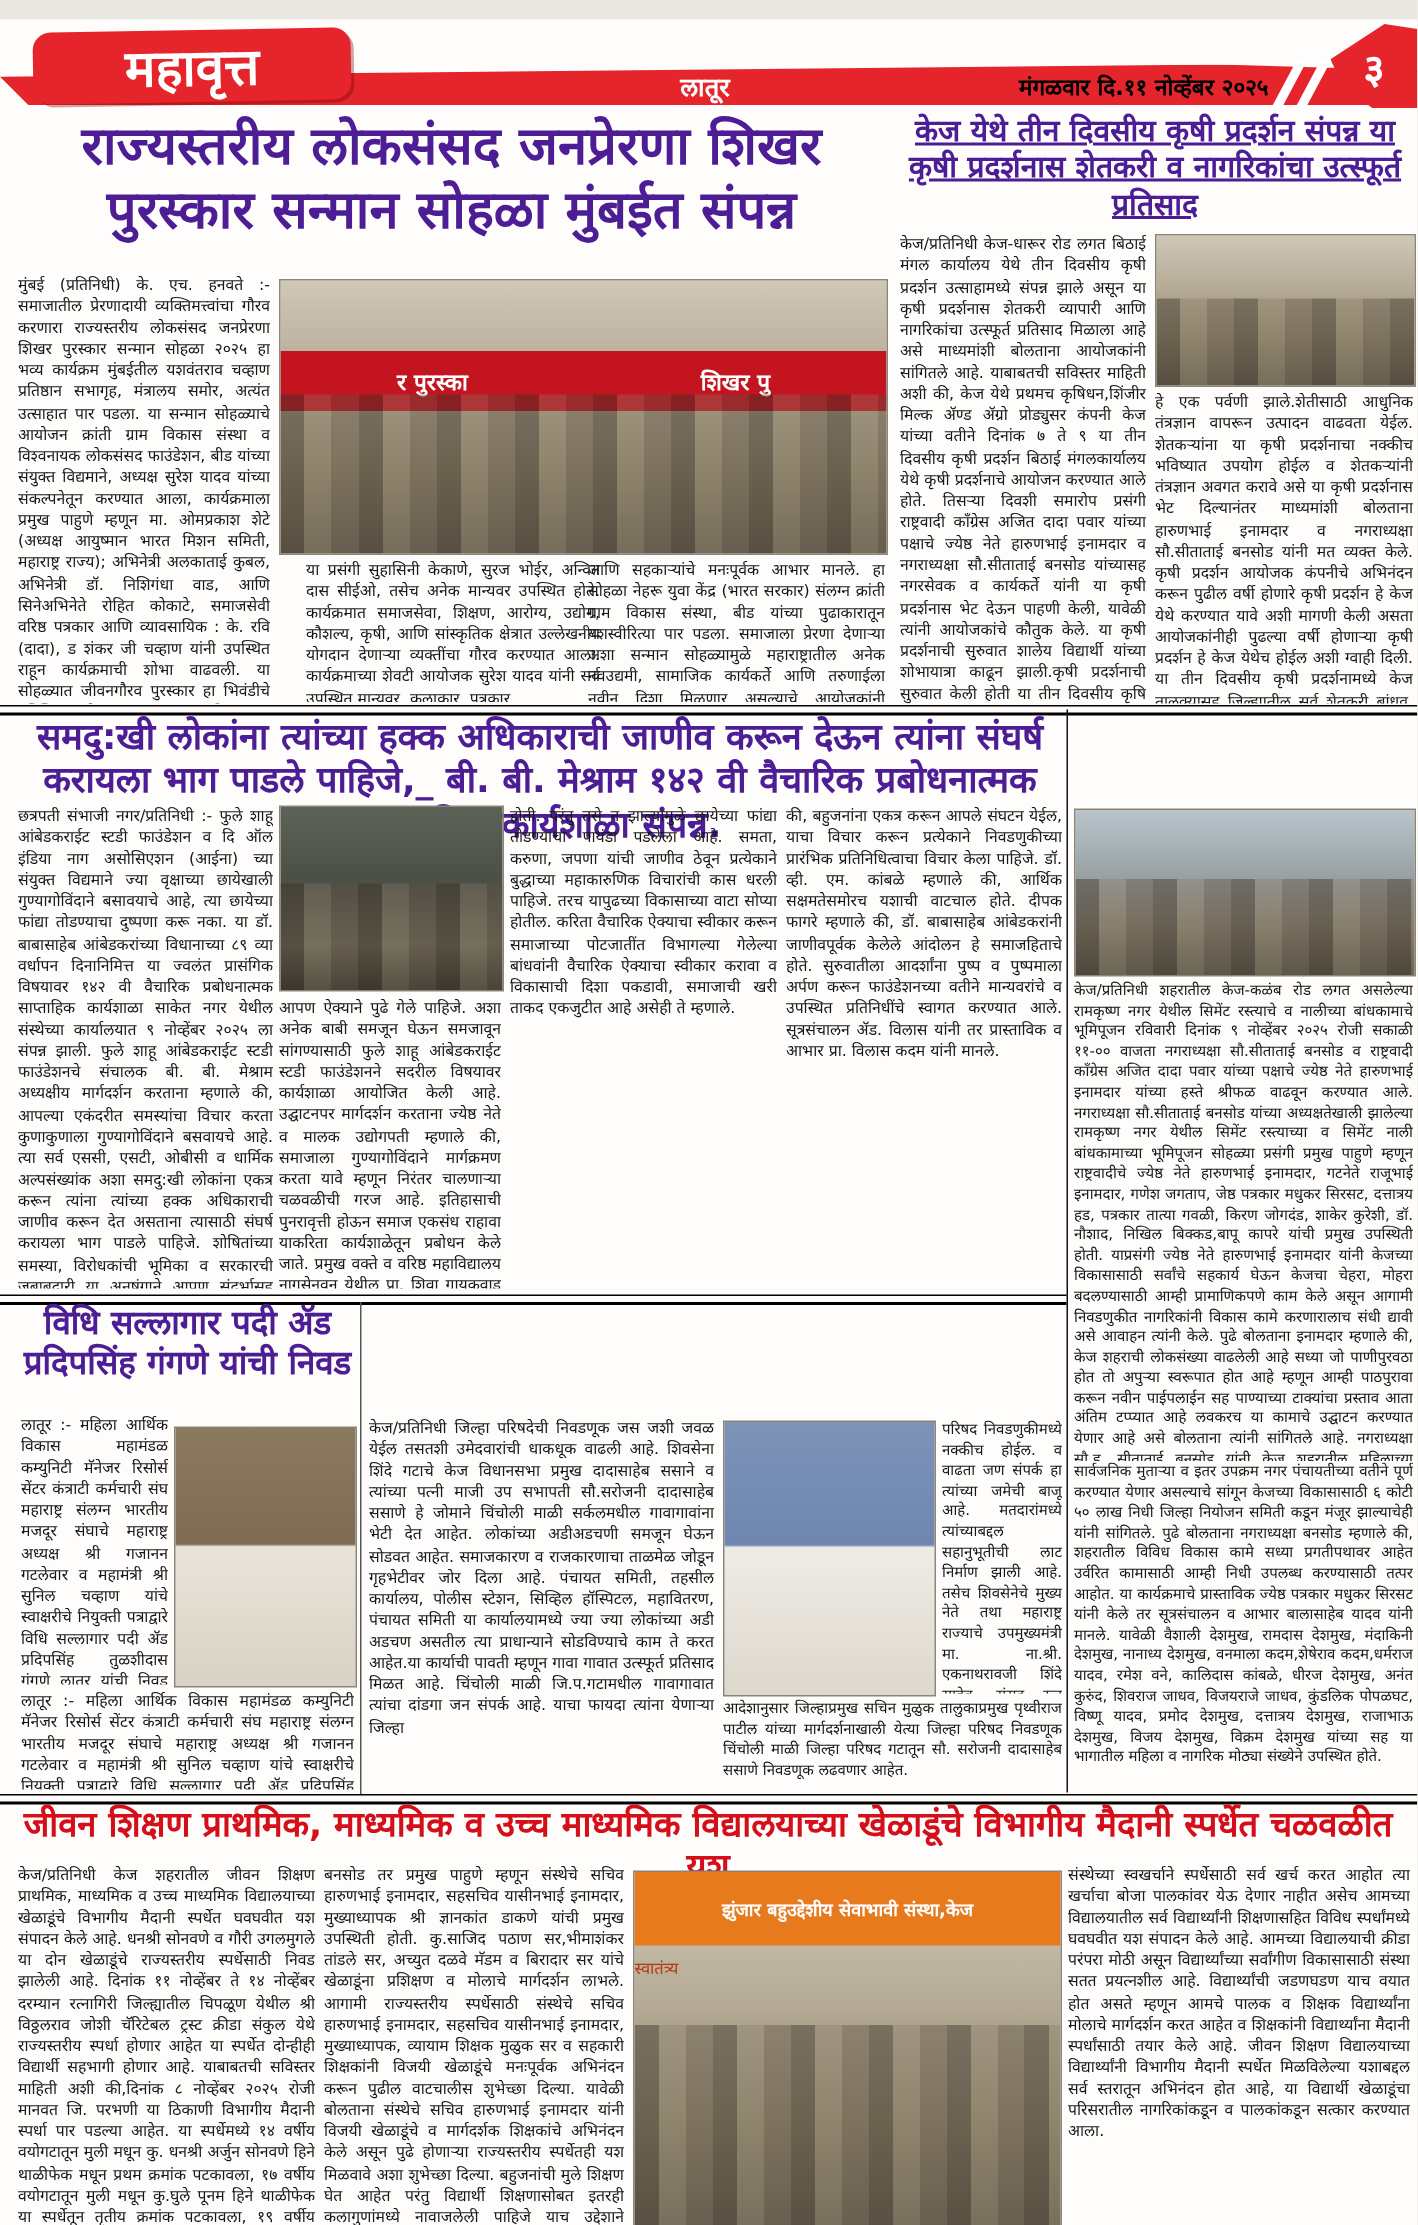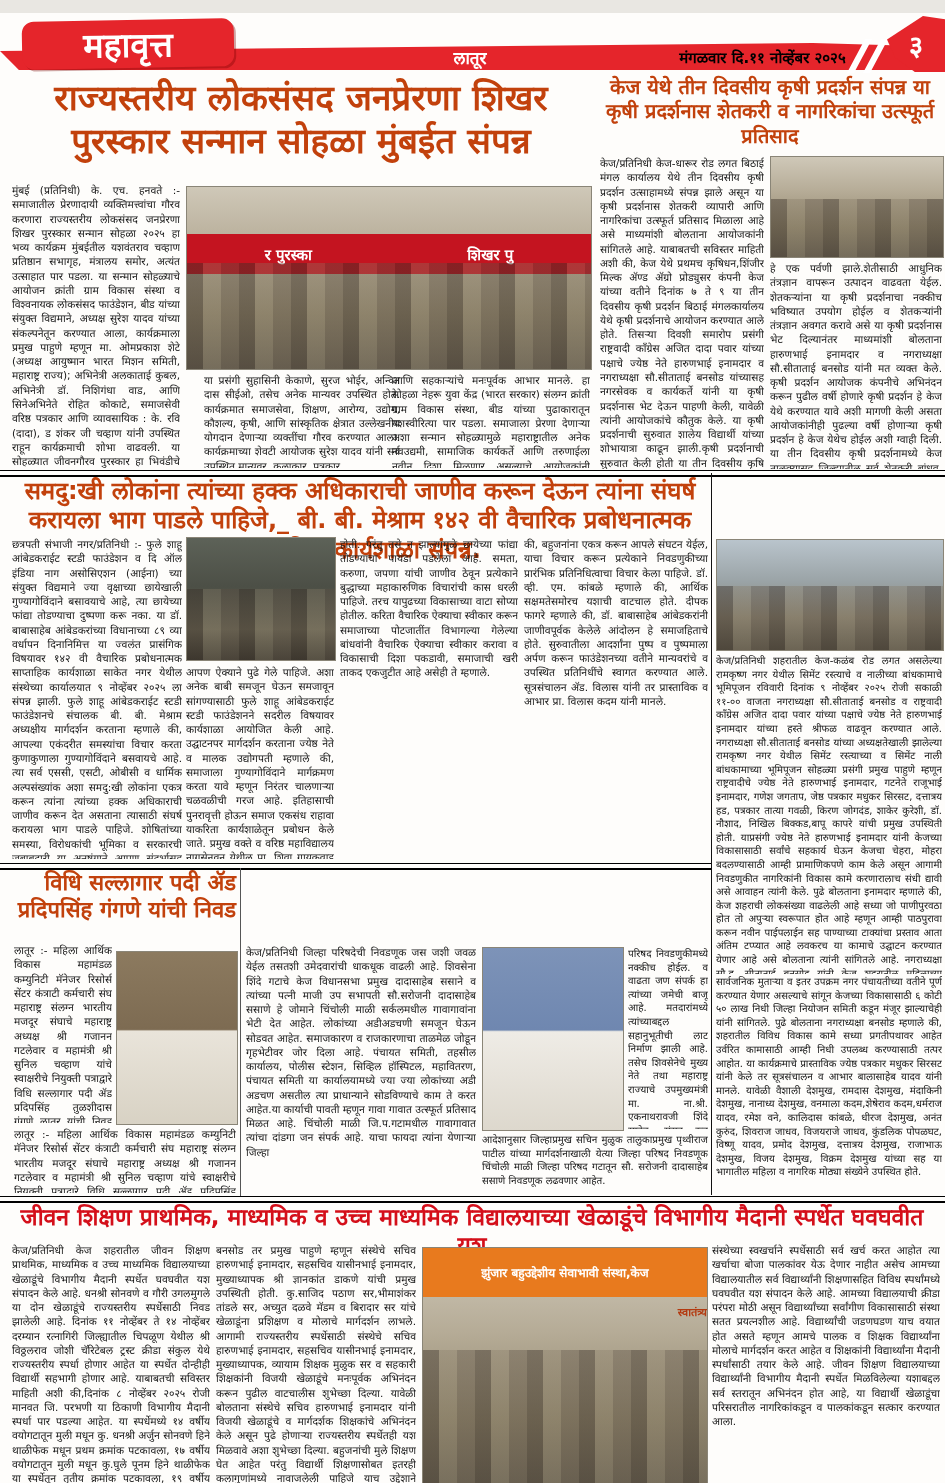--- a/index.html
+++ b/index.html
@@ -16,35 +16,35 @@
            font-weight:bold;font-size:17px;}
   .mh-date{position:absolute;left:625px;top:34px;width:275px;text-align:center;color:#000000;
            font-weight:bold;font-size:15px;}
   .mh-page{position:absolute;right:0;top:3px;width:58px;height:56px;background:#e5252b;
            clip-path:polygon(0 42%,62% 0,100% 6%,100% 100%,48% 100%,14% 74%);
            display:flex;align-items:center;justify-content:center;color:#fff;font-weight:bold;font-size:27px;}
   
   .hrule{position:absolute;height:4px;border-top:1px solid #000;border-bottom:2px solid #000;}
   .vrule{position:absolute;width:0;border-left:1.5px solid #111;}
   
-  .hl{position:absolute;font-weight:bold;color:#c2410c;text-align:center;line-height:1.22;}
+  .hl{position:absolute;font-weight:bold;color:#4c1d95;text-align:center;line-height:1.22;}
   .hl-red{color:#d40f1a;}
   
   .col{position:absolute;font-size:10.5px;line-height:1.36;text-align:justify;color:#161616;overflow:hidden;}
   .col-sm{font-size:10px;}
   
   .photo{position:absolute;border:1px solid #8a8577;overflow:hidden;
          background:linear-gradient(180deg,#cfc8b8 0%,#b5ab96 35%,#93896f 70%,#6e6757 100%);}
   .crowd{position:absolute;left:0;right:0;bottom:0;height:58%;
          background:repeating-linear-gradient(90deg,rgba(58,48,40,.45) 0 16px,rgba(132,120,100,.35) 16px 34px,rgba(90,78,66,.4) 34px 52px);}
   .banner{position:absolute;left:0;right:0;display:flex;justify-content:space-around;align-items:center;
           color:#fff;font-weight:bold;}
   .banner-red{top:26%;height:22%;background:#c41420;font-size:15px;text-align:right;}
   .banner-orange{top:0;height:20%;background:#e87a1e;font-size:12px;}
-  .photo-sub{position:absolute;left:0;right:0;top:23%;text-align:right;color:#b33a10;font-weight:bold;font-size:11px;}
+  .photo-sub{position:absolute;left:0;right:0;top:23%;text-align:left;color:#b33a10;font-weight:normal;font-size:11px;}
   .portrait{background:linear-gradient(180deg,#8c7a5f 0%,#7d6b52 45%,#e9e4da 46%,#d8d2c4 100%);}
   .portrait-blue{background:linear-gradient(180deg,#7d93b8 0%,#6f87b0 45%,#efece6 46%,#ddd8cd 100%);}
   .photo-dark{background:linear-gradient(180deg,#5d6258 0%,#4c4f46 40%,#6e6a58 75%,#3f3c33 100%);}
   .photo-street{background:linear-gradient(180deg,#b9c4cc 0%,#9aa3a6 38%,#8b8472 70%,#5f5a4c 100%);}
 </style>
 </head>
 <body>
 
 <div id="page">
 
@@ -61,21 +61,21 @@
   <div class="photo" style="left:186px;top:173px;width:404px;height:182px;">
     <div class="banner banner-red">
       <span>र पुरस्का</span>
       <span>शिखर पु</span>
     </div>
     <div class="crowd"></div>
   </div>
   <div class="col" style="left:204px;top:360px;width:196px;height:95px;">या प्रसंगी सुहासिनी केकाणे, सुरज भोईर, अन्वित दास सीईओ, तसेच अनेक मान्यवर उपस्थित होते. कार्यक्रमात समाजसेवा, शिक्षण, आरोग्य, उद्योग, कौशल्य, कृषी, आणि सांस्कृतिक क्षेत्रात उल्लेखनीय योगदान देणाऱ्या व्यक्तींचा गौरव करण्यात आला. कार्यक्रमाच्या शेवटी आयोजक सुरेश यादव यांनी सर्व उपस्थित मान्यवर, कलाकार, पत्रकार,</div>
   <div class="col" style="left:392px;top:360px;width:198px;height:95px;">आणि सहकाऱ्यांचे मनःपूर्वक आभार मानले. हा सोहळा नेहरू युवा केंद्र (भारत सरकार) संलग्न क्रांती ग्राम विकास संस्था, बीड यांच्या पुढाकारातून यशस्वीरित्या पार पडला. समाजाला प्रेरणा देणाऱ्या अशा सन्मान सोहळ्यामुळे महाराष्ट्रातील अनेक नवउद्यमी, सामाजिक कार्यकर्ते आणि तरुणाईला नवीन दिशा मिळणार असल्याचे आयोजकांनी सांगितले.</div>
 
-  <div class="hl" style="left:598px;top:62px;width:344px;font-size:20px;">केज येथे तीन दिवसीय कृषी प्रदर्शन संपन्न या कृषी प्रदर्शनास शेतकरी व नागरिकांचा उत्स्फूर्त प्रतिसाद</div>
+  <div class="hl" style="left:598px;top:62px;width:344px;font-size:20px;text-decoration:underline;">केज येथे तीन दिवसीय कृषी प्रदर्शन संपन्न या कृषी प्रदर्शनास शेतकरी व नागरिकांचा उत्स्फूर्त प्रतिसाद</div>
   <div class="col" style="left:600px;top:143px;width:164px;height:313px;">केज/प्रतिनिधी केज-धारूर रोड लगत बिठाई मंगल कार्यालय येथे तीन दिवसीय कृषी प्रदर्शन उत्साहामध्ये संपन्न झाले असून या कृषी प्रदर्शनास शेतकरी व्यापारी आणि नागरिकांचा उत्स्फूर्त प्रतिसाद मिळाला आहे असे माध्यमांशी बोलताना आयोजकांनी सांगितले आहे. याबाबतची सविस्तर माहिती अशी की, केज येथे प्रथमच कृषिधन,शिंजीर मिल्क ॲण्ड ॲग्रो प्रोड्युसर कंपनी केज यांच्या वतीने दिनांक ७ ते ९ या तीन दिवसीय कृषी प्रदर्शन बिठाई मंगलकार्यालय येथे कृषी प्रदर्शनाचे आयोजन करण्यात आले होते. तिसऱ्या दिवशी समारोप प्रसंगी राष्ट्रवादी काँग्रेस अजित दादा पवार यांच्या पक्षाचे ज्येष्ठ नेते हारुणभाई इनामदार व नगराध्यक्षा सौ.सीताताई बनसोड यांच्यासह नगरसेवक व कार्यकर्ते यांनी या कृषी प्रदर्शनास भेट देऊन पाहणी केली, यावेळी त्यांनी आयोजकांचे कौतुक केले. या कृषी प्रदर्शनाची सुरुवात शालेय विद्यार्थी यांच्या शोभायात्रा काढून झाली.कृषी प्रदर्शनाची सुरुवात केली होती या तीन दिवसीय कृषि प्रदर्शनास केज तालुक्यासह जिल्ह्यातील आणि बाहेरचील जिल्ह्यातील शेतकरी व व्यापारी आणि नागरिकांनी सहभाग नोंदवून उत्स्फूर्तपणे प्रतिसाद दिला असे आमच्या प्रतिनिधीशी बोलताना आयोजकांनी म्हटले आहे. केज येथे प्रथमच कृषी प्रदर्शनाचे आयोजन करण्यात आले होते म्हणून ग्रामीण भागातील शेतकऱ्यांसाठी</div>
   <div class="photo" style="left:770px;top:143px;width:172px;height:100px;">
     <div class="crowd"></div>
   </div>
   <div class="col" style="left:770px;top:248px;width:172px;height:208px;">हे एक पर्वणी झाले.शेतीसाठी आधुनिक तंत्रज्ञान वापरून उत्पादन वाढवता येईल. शेतकऱ्यांना या कृषी प्रदर्शनाचा नक्कीच भविष्यात उपयोग होईल व शेतकऱ्यांनी तंत्रज्ञान अवगत करावे असे या कृषी प्रदर्शनास भेट दिल्यानंतर माध्यमांशी बोलताना हारुणभाई इनामदार व नगराध्यक्षा सौ.सीताताई बनसोड यांनी मत व्यक्त केले. कृषी प्रदर्शन आयोजक कंपनीचे अभिनंदन करून पुढील वर्षी होणारे कृषी प्रदर्शन हे केज येथे करण्यात यावे अशी मागणी केली असता आयोजकांनीही पुढल्या वर्षी होणाऱ्या कृषी प्रदर्शन हे केज येथेच होईल अशी ग्वाही दिली. या तीन दिवसीय कृषी प्रदर्शनामध्ये केज तालुक्यासह जिल्ह्यातील सर्व शेतकरी बांधव, महिला बचत गट, शेतकरी गट, व्यवसायीक यांनी या प्रदर्शनामध्ये सहभाग नोंदवून उत्स्फूर्त प्रतिसाद दिल्याबद्दल आयोजकांच्या वतीने सर्वांचे आभार मानले.</div>
 
   <div class="hrule" style="left:0;top:457px;width:945px;"></div>
 
   <div class="hl" style="left:12px;top:464px;width:696px;font-size:24px;">समदु:खी लोकांना त्यांच्या हक्क अधिकाराची जाणीव करून देऊन त्यांना संघर्ष करायला भाग पाडले पाहिजे,_ बी. बी. मेश्राम १४२ वी वैचारिक प्रबोधनात्मक साप्ताहिक कार्यशाळा संपन्न.</div>
   <div class="col" style="left:12px;top:524px;width:170px;height:322px;">छत्रपती संभाजी नगर/प्रतिनिधी :- फुले शाहू आंबेडकराईट स्टडी फाउंडेशन व दि ऑल इंडिया नाग असोसिएशन (आईना) च्या संयुक्त विद्यमाने ज्या वृक्षाच्या छायेखाली गुण्यागोविंदाने बसावयाचे आहे, त्या छायेच्या फांद्या तोडण्याचा दुष्पणा करू नका. या डॉ. बाबासाहेब आंबेडकरांच्या विधानाच्या ८९ व्या वर्धापन दिनानिमित्त या ज्वलंत प्रासंगिक विषयावर १४२ वी वैचारिक प्रबोधनात्मक साप्ताहिक कार्यशाळा साकेत नगर येथील संस्थेच्या कार्यालयात ९ नोव्हेंबर २०२५ ला संपन्न झाली. फुले शाहू आंबेडकराईट स्टडी फाउंडेशनचे संचालक बी. बी. मेश्राम अध्यक्षीय मार्गदर्शन करताना म्हणाले की, आपल्या एकंदरीत समस्यांचा विचार करता कुणाकुणाला गुण्यागोविंदाने बसवायचे आहे. त्या सर्व एससी, एसटी, ओबीसी व धार्मिक अल्पसंख्यांक अशा समदु:खी लोकांना एकत्र करून त्यांना त्यांच्या हक्क अधिकाराची जाणीव करून देत असताना त्यासाठी संघर्ष करायला भाग पाडले पाहिजे. शोषितांच्या समस्या, विरोधकांची भूमिका व सरकारची जबाबदारी या अनुषंगाने आपण संदर्भासह विश्लेषण केले पाहिजे. जेणेकरून समस्या निर्मूलनाच्या अनुषंगाने पाऊल उचलता येऊ शकेल. करिता समस्याग्रस्तांचे प्रश्न विचारणाऱ्या माणसांची फळी निर्माण करून लोकशाहीचे पावित्र्य जपले पाहिजे. म्हणून विलायेतेला जाण्यापूर्वी मुंबई येथे समता सैनिक दलाने आयोजित केलेल्या सभेत डॉ. बाबासाहेब आंबेडकर म्हणाले होते की, ज्या वृक्षाच्या छायेखाली गुण्यागोविंदाने बसावयाचे आहे, त्या छायेच्या फांद्या तोडण्याचा दुष्पणा करू नका. बलाढ्य शत्रूशी लढा द्यायचा</div>
@@ -88,34 +88,34 @@
 
   <div class="vrule" style="left:711px;top:460px;height:722px;"></div>
   <div class="photo photo-street" style="left:716px;top:526px;width:226px;height:110px;">
     <div class="crowd"></div>
   </div>
   <div class="col col-sm" style="left:716px;top:641px;width:226px;height:320px;">केज/प्रतिनिधी शहरातील केज-कळंब रोड लगत असलेल्या रामकृष्ण नगर येथील सिमेंट रस्त्याचे व नालीच्या बांधकामाचे भूमिपूजन रविवारी दिनांक ९ नोव्हेंबर २०२५ रोजी सकाळी ११-०० वाजता नगराध्यक्षा सौ.सीताताई बनसोड व राष्ट्रवादी काँग्रेस अजित दादा पवार यांच्या पक्षाचे ज्येष्ठ नेते हारुणभाई इनामदार यांच्या हस्ते श्रीफळ वाढवून करण्यात आले. नगराध्यक्षा सौ.सीताताई बनसोड यांच्या अध्यक्षतेखाली झालेल्या रामकृष्ण नगर येथील सिमेंट रस्त्याच्या व सिमेंट नाली बांधकामाच्या भूमिपूजन सोहळ्या प्रसंगी प्रमुख पाहुणे म्हणून राष्ट्रवादीचे ज्येष्ठ नेते हारुणभाई इनामदार, गटनेते राजूभाई इनामदार, गणेश जगताप, जेष्ठ पत्रकार मधुकर सिरसट, दत्तात्रय हड, पत्रकार तात्या गवळी, किरण जोगदंड, शाकेर कुरेशी, डॉ. नौशाद, निखिल बिक्कड,बापू कापरे यांची प्रमुख उपस्थिती होती. याप्रसंगी ज्येष्ठ नेते हारुणभाई इनामदार यांनी केजच्या विकासासाठी सर्वांचे सहकार्य घेऊन केजचा चेहरा, मोहरा बदलण्यासाठी आम्ही प्रामाणिकपणे काम केले असून आगामी निवडणुकीत नागरिकांनी विकास कामे करणारालाच संधी द्यावी असे आवाहन त्यांनी केले. पुढे बोलताना इनामदार म्हणाले की, केज शहराची लोकसंख्या वाढलेली आहे सध्या जो पाणीपुरवठा होत तो अपुऱ्या स्वरूपात होत आहे म्हणून आम्ही पाठपुरावा करून नवीन पाईपलाईन सह पाण्याच्या टाक्यांचा प्रस्ताव आता अंतिम टप्प्यात आहे लवकरच या कामाचे उद्घाटन करण्यात येणार आहे असे बोलताना त्यांनी सांगितले आहे. नगराध्यक्षा सौ.ह. सीताताई बनसोड यांनी केज शहरातील महिलाच्या सोईसाठी डिजिटल शौचालय, वीज, लघु शंकेसाठी</div>
   <div class="col col-sm" style="left:716px;top:962px;width:226px;height:214px;">सार्वजनिक मुताऱ्या व इतर उपक्रम नगर पंचायतीच्या वतीने पूर्ण करण्यात येणार असल्याचे सांगून केजच्या विकासासाठी ६ कोटी ५० लाख निधी जिल्हा नियोजन समिती कडून मंजूर झाल्याचेही यांनी सांगितले. पुढे बोलताना नगराध्यक्षा बनसोड म्हणाले की, शहरातील विविध विकास कामे सध्या प्रगतीपथावर आहेत उर्वरित कामासाठी आम्ही निधी उपलब्ध करण्यासाठी तत्पर आहोत. या कार्यक्रमाचे प्रास्ताविक ज्येष्ठ पत्रकार मधुकर सिरसट यांनी केले तर सूत्रसंचालन व आभार बालासाहेब यादव यांनी मानले. यावेळी वैशाली देशमुख, रामदास देशमुख, मंदाकिनी देशमुख, नानाध्य देशमुख, वनमाला कदम,शेषेराव कदम,धर्मराज यादव, रमेश वने, कालिदास कांबळे, धीरज देशमुख, अनंत कुरुंद, शिवराज जाधव, विजयराजे जाधव, कुंडलिक पोपळघट, विष्णू यादव, प्रमोद देशमुख, दत्तात्रय देशमुख, राजाभाऊ देशमुख, विजय देशमुख, विक्रम देशमुख यांच्या सह या भागातील महिला व नागरिक मोठ्या संख्येने उपस्थित होते.</div>
 
   <div class="hrule" style="left:0;top:850px;width:711px;"></div>
 
-  <div class="hl" style="left:14px;top:857px;width:222px;font-size:22px;text-align:right;">विधि सल्लागार पदी ॲड प्रदिपसिंह गंगणे यांची निवड</div>
+  <div class="hl" style="left:14px;top:857px;width:222px;font-size:22px;">विधि सल्लागार पदी ॲड प्रदिपसिंह गंगणे यांची निवड</div>
   <div class="photo portrait" style="left:116px;top:938px;width:120px;height:172px;"></div>
   <div class="col" style="left:14px;top:930px;width:98px;height:180px;">लातूर :- महिला आर्थिक विकास महामंडळ कम्युनिटी मॅनेजर रिसोर्स सेंटर कंत्राटी कर्मचारी संघ महाराष्ट्र संलग्न भारतीय मजदूर संघाचे महाराष्ट्र अध्यक्ष श्री गजानन गटलेवार व महामंत्री श्री सुनिल चव्हाण यांचे स्वाक्षरीचे नियुक्ती पत्राद्वारे विधि सल्लागार पदी ॲड प्रदिपसिंह तुळशीदास गंगणे लातूर यांची निवड राज्यातील लोकसंचालित साधन केंद्र कंत्राटी कर्मचारी संघटनेकरिता कायदेविषयक सल्ला,मार्गदर्शन,न्यायिक भूमिका बजावणी करिता करण्यात आलेली आहे. या निवडी बद्दल अध्यक्ष श्री गजानन गटलेवार,उपाध्यक्ष सौ सुजाता तोंडारे,महामंत्री सुनिल चव्हाण,मंत्री सौ पद्मावती गायकवाड,श्री मारोती लोंढे,वित्त मंत्री श्री सुरेश गोमले,प्रचार व प्रसार मंत्री श्री अजित पाटील,सदस्य सौ अंजली वडमुले,सौ आशा बढोले,सौ कल्पना रसाळ आदींनी निवडीबद्दल अभिनंदन केले आहे.</div>
   <div class="col" style="left:14px;top:1114px;width:222px;height:66px;">लातूर :- महिला आर्थिक विकास महामंडळ कम्युनिटी मॅनेजर रिसोर्स सेंटर कंत्राटी कर्मचारी संघ महाराष्ट्र संलग्न भारतीय मजदूर संघाचे महाराष्ट्र अध्यक्ष श्री गजानन गटलेवार व महामंत्री श्री सुनिल चव्हाण यांचे स्वाक्षरीचे नियुक्ती पत्राद्वारे विधि सल्लागार पदी ॲड प्रदिपसिंह तुळशीदास गंगणे लातूर यांची निवड राज्यातील लोकसंचालित साधन केंद्र कंत्राटी कर्मचारी संघटनेकरिता कायदेविषयक सल्ला,मार्गदर्शन,न्यायिक भूमिका बजावणी करिता करण्यात आलेली आहे. या निवडी बद्दल अध्यक्ष श्री गजानन गटलेवार,उपाध्यक्ष सौ सुजाता तोंडारे,महामंत्री सुनिल चव्हाण,मंत्री सौ पद्मावती गायकवाड,श्री मारोती लोंढे,वित्त मंत्री श्री सुरेश गोमले,प्रचार व प्रसार मंत्री श्री अजित पाटील,सदस्य सौ अंजली वडमुले,सौ आशा बढोले,सौ कल्पना रसाळ आदींनी निवडीबद्दल अभिनंदन केले आहे.</div>
   <div class="vrule" style="left:240px;top:855px;height:328px;border-left:1px solid #555;"></div>
 
   <div class="col" style="left:246px;top:932px;width:230px;height:248px;">केज/प्रतिनिधी जिल्हा परिषदेची निवडणूक जस जशी जवळ येईल तसतशी उमेदवारांची धाकधूक वाढली आहे. शिवसेना शिंदे गटाचे केज विधानसभा प्रमुख दादासाहेब ससाने व त्यांच्या पत्नी माजी उप सभापती सौ.सरोजनी दादासाहेब ससाणे हे जोमाने चिंचोली माळी सर्कलमधील गावागावांना भेटी देत आहेत. लोकांच्या अडीअडचणी समजून घेऊन सोडवत आहेत. समाजकारण व राजकारणाचा ताळमेळ जोडून गृहभेटीवर जोर दिला आहे. पंचायत समिती, तहसील कार्यालय, पोलीस स्टेशन, सिव्हिल हॉस्पिटल, महावितरण, पंचायत समिती या कार्यालयामध्ये ज्या ज्या लोकांच्या अडी अडचण असतील त्या प्राधान्याने सोडविण्याचे काम ते करत आहेत.या कार्याची पावती म्हणून गावा गावात उत्स्फूर्त प्रतिसाद मिळत आहे. चिंचोली माळी जि.प.गटामधील गावागावात त्यांचा दांडगा जन संपर्क आहे. याचा फायदा त्यांना येणाऱ्या जिल्हा</div>
   <div class="photo portrait-blue" style="left:482px;top:934px;width:140px;height:182px;"></div>
   <div class="col col-sm" style="left:628px;top:934px;width:80px;height:182px;">परिषद निवडणुकीमध्ये नक्कीच होईल. व वाढता जण संपर्क हा त्यांच्या जमेची बाजू आहे. मतदारांमध्ये त्यांच्याबद्दल सहानुभूतीची लाट निर्माण झाली आहे. तसेच शिवसेनेचे मुख्य नेते तथा महाराष्ट्र राज्याचे उपमुख्यमंत्री मा. ना.श्री. एकनाथरावजी शिंदे साहेब, संसद रत्न खासदार श्रीकांत शिंदे साहेब, शिवसेना नेते रामदास भाई कदम, शिवसेनेचे सचिव संजयजी मोरे साहेब, उद्योग मंत्री उदय सामंत साहेब, सामाजिक न्याय मंत्री संजय शिरसाट साहेब, मराठवाडा संपर्क प्रमुख माजीमंत्री अर्जुनजी खोतकर, मराठवाडा सचिव अशोकजी पटवर्धन साहेब, संपर्कप्रमुख बापूसाहेब मोरे साहेब यांच्या</div>
   <div class="col col-sm" style="left:482px;top:1120px;width:226px;height:60px;">आदेशानुसार जिल्हाप्रमुख सचिन मुळुक तालुकाप्रमुख पृथ्वीराज पाटील यांच्या मार्गदर्शनाखाली येत्या जिल्हा परिषद निवडणूक चिंचोली माळी जिल्हा परिषद गटातून सौ. सरोजनी दादासाहेब ससाणे निवडणूक लढवणार आहेत.</div>
 
   <div class="hrule" style="left:0;top:1183px;width:945px;"></div>
 
-  <div class="hl hl-red" style="left:12px;top:1190px;width:920px;font-size:23px;">जीवन शिक्षण प्राथमिक, माध्यमिक व उच्च माध्यमिक विद्यालयाच्या खेळाडूंचे विभागीय मैदानी स्पर्धेत घवघवीत यश</div>
+  <div class="hl hl-red" style="left:12px;top:1190px;width:920px;font-size:23px;">जीवन शिक्षण प्राथमिक, माध्यमिक व उच्च माध्यमिक विद्यालयाच्या खेळाडूंचे विभागीय मैदानी स्पर्धेत चळवळीत यश</div>
   <div class="col" style="left:12px;top:1230px;width:198px;height:248px;">केज/प्रतिनिधी केज शहरातील जीवन शिक्षण प्राथमिक, माध्यमिक व उच्च माध्यमिक विद्यालयाच्या खेळाडूंचे विभागीय मैदानी स्पर्धेत घवघवीत यश संपादन केले आहे. धनश्री सोनवणे व गौरी उगलमुगले या दोन खेळाडूंचे राज्यस्तरीय स्पर्धेसाठी निवड झालेली आहे. दिनांक ११ नोव्हेंबर ते १४ नोव्हेंबर दरम्यान रत्नागिरी जिल्ह्यातील चिपळूण येथील श्री विठ्ठलराव जोशी चॅरिटेबल ट्रस्ट क्रीडा संकुल येथे राज्यस्तरीय स्पर्धा होणार आहेत या स्पर्धेत दोन्हीही विद्यार्थी सहभागी होणार आहे. याबाबतची सविस्तर माहिती अशी की,दिनांक ८ नोव्हेंबर २०२५ रोजी मानवत जि. परभणी या ठिकाणी विभागीय मैदानी स्पर्धा पार पडल्या आहेत. या स्पर्धेमध्ये १४ वर्षीय वयोगटातून मुली मधून कु. धनश्री अर्जुन सोनवणे हिने थाळीफेक मधून प्रथम क्रमांक पटकावला, १७ वर्षीय वयोगटातून मुली मधून कु.घुले पूनम हिने थाळीफेक या स्पर्धेतून तृतीय क्रमांक पटकावला, १९ वर्षीय वयोगटातून मुली कु.गौरी सचिन उगलमुगले हिने थाळीफेक स्पर्धेत द्वितीय क्रमांक पटकावला, चि. शिवराज घुले १४ वर्षीय वयोगटातून गोळाफेक या स्पर्धेतून द्वितीय क्रमांक पटकावला,चि. रोनक रणधीर ठोके याने १४ वर्षीय वयोगटातून २०० मी.तृतीय क्रमांक पटकाविला. या कार्यक्रमाच्या अध्यक्षस्थानी केज नगरपंचायतच्या नगराध्यक्षा सौ. सीताताई</div>
   <div class="col" style="left:216px;top:1230px;width:200px;height:248px;">बनसोड तर प्रमुख पाहुणे म्हणून संस्थेचे सचिव हारुणभाई इनामदार, सहसचिव यासीनभाई इनामदार, मुख्याध्यापक श्री ज्ञानकांत डाकणे यांची प्रमुख उपस्थिती होती. कु.साजिद पठाण सर,भीमाशंकर तांडले सर, अच्युत दळवे मॅडम व बिरादार सर यांचे खेळाडूंना प्रशिक्षण व मोलाचे मार्गदर्शन लाभले. आगामी राज्यस्तरीय स्पर्धेसाठी संस्थेचे सचिव हारुणभाई इनामदार, सहसचिव यासीनभाई इनामदार, मुख्याध्यापक, व्यायाम शिक्षक मुळुक सर व सहकारी शिक्षकांनी विजयी खेळाडूंचे मनःपूर्वक अभिनंदन करून पुढील वाटचालीस शुभेच्छा दिल्या. यावेळी बोलताना संस्थेचे सचिव हारुणभाई इनामदार यांनी विजयी खेळाडूंचे व मार्गदर्शक शिक्षकांचे अभिनंदन केले असून पुढे होणाऱ्या राज्यस्तरीय स्पर्धेतही यश मिळवावे अशा शुभेच्छा दिल्या. बहुजनांची मुले शिक्षण घेत आहेत परंतु विद्यार्थी शिक्षणासोबत इतरही कलागुणांमध्ये नावाजलेली पाहिजे याच उद्देशाने आमच्या विद्यालयामध्ये मान देण्यात आले. आमच्या विद्यालयामध्ये</div>
   <div class="photo" style="left:422px;top:1234px;width:284px;height:244px;">
     <div class="banner banner-orange">
       <span>झुंजार बहुउद्देशीय सेवाभावी संस्था,केज</span>
     </div>
     <div class="photo-sub">स्वातंत्र्य</div>
     <div class="crowd"></div>
   </div>
   <div class="col" style="left:712px;top:1230px;width:228px;height:248px;">संस्थेच्या स्वखर्चाने स्पर्धेसाठी सर्व खर्च करत आहोत त्या खर्चाचा बोजा पालकांवर येऊ देणार नाहीत असेच आमच्या विद्यालयातील सर्व विद्यार्थ्यांनी शिक्षणासहित विविध स्पर्धांमध्ये घवघवीत यश संपादन केले आहे. आमच्या विद्यालयाची क्रीडा परंपरा मोठी असून विद्यार्थ्यांच्या सर्वांगीण विकासासाठी संस्था सतत प्रयत्नशील आहे. विद्यार्थ्यांची जडणघडण याच वयात होत असते म्हणून आमचे पालक व शिक्षक विद्यार्थ्यांना मोलाचे मार्गदर्शन करत आहेत व शिक्षकांनी विद्यार्थ्यांना मैदानी स्पर्धांसाठी तयार केले आहे. जीवन शिक्षण विद्यालयाच्या विद्यार्थ्यांनी विभागीय मैदानी स्पर्धेत मिळविलेल्या यशाबद्दल सर्व स्तरातून अभिनंदन होत आहे, या विद्यार्थी खेळाडूंचा परिसरातील नागरिकांकडून व पालकांकडून सत्कार करण्यात आला.</div>

